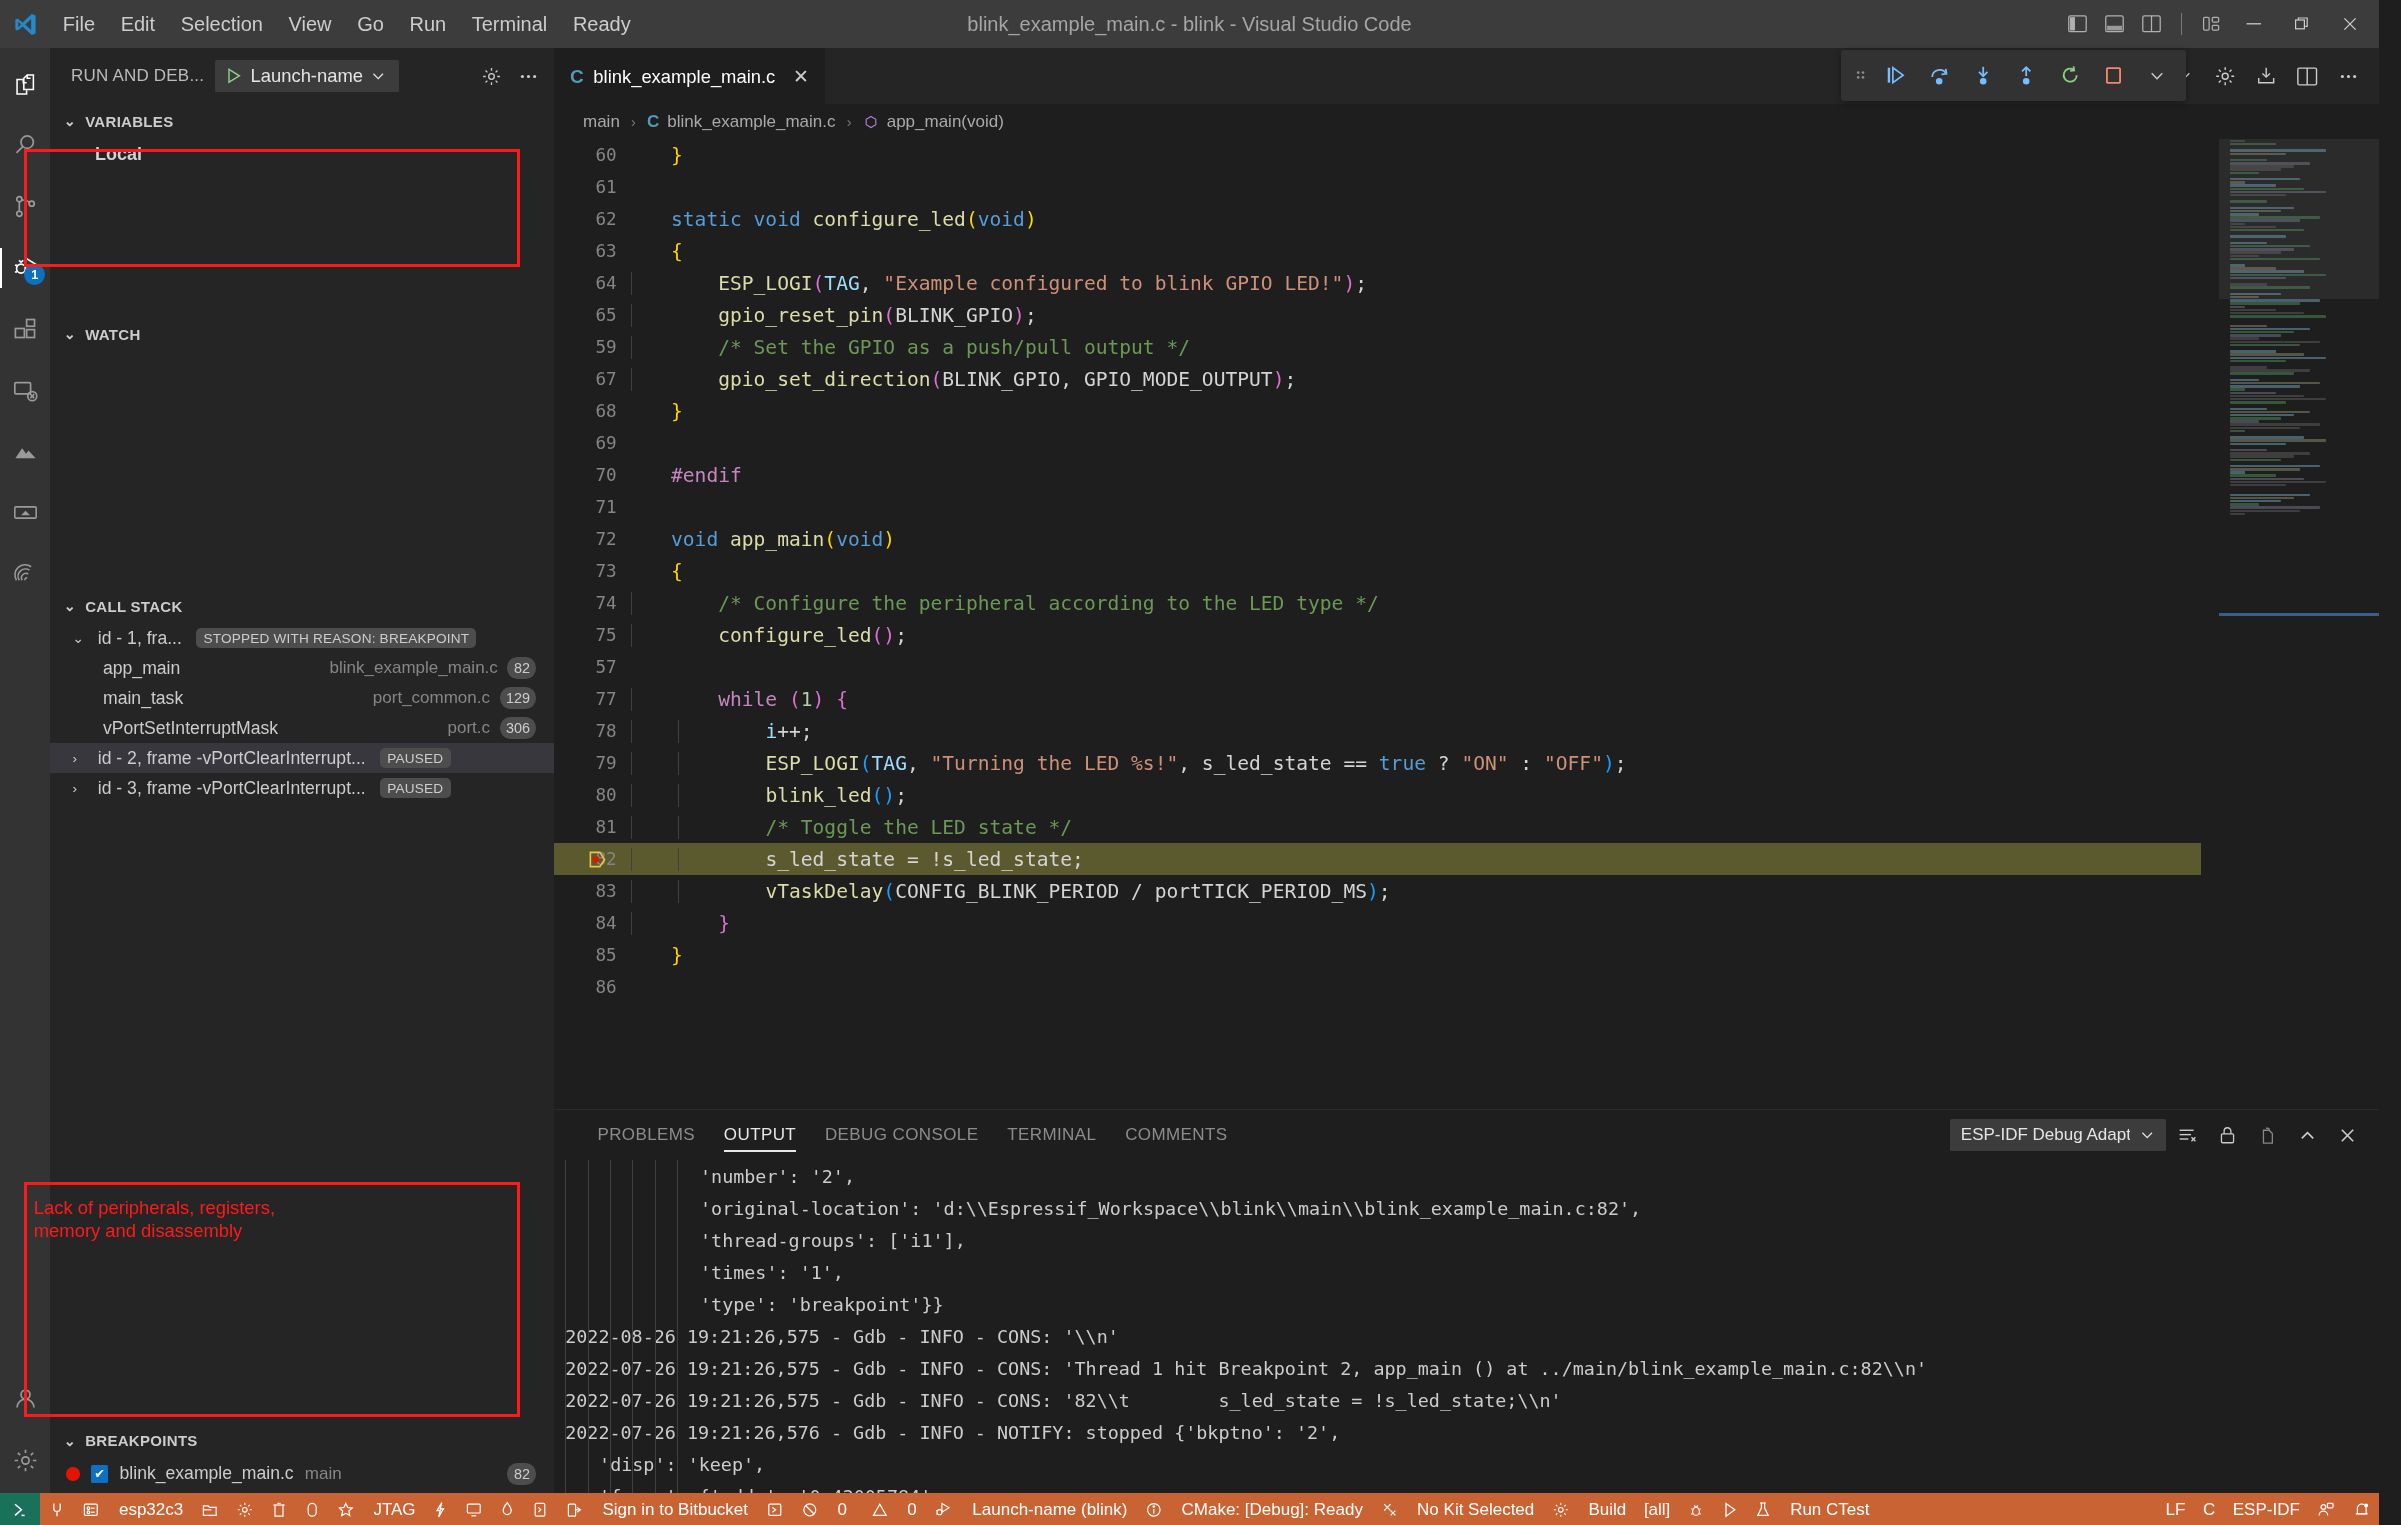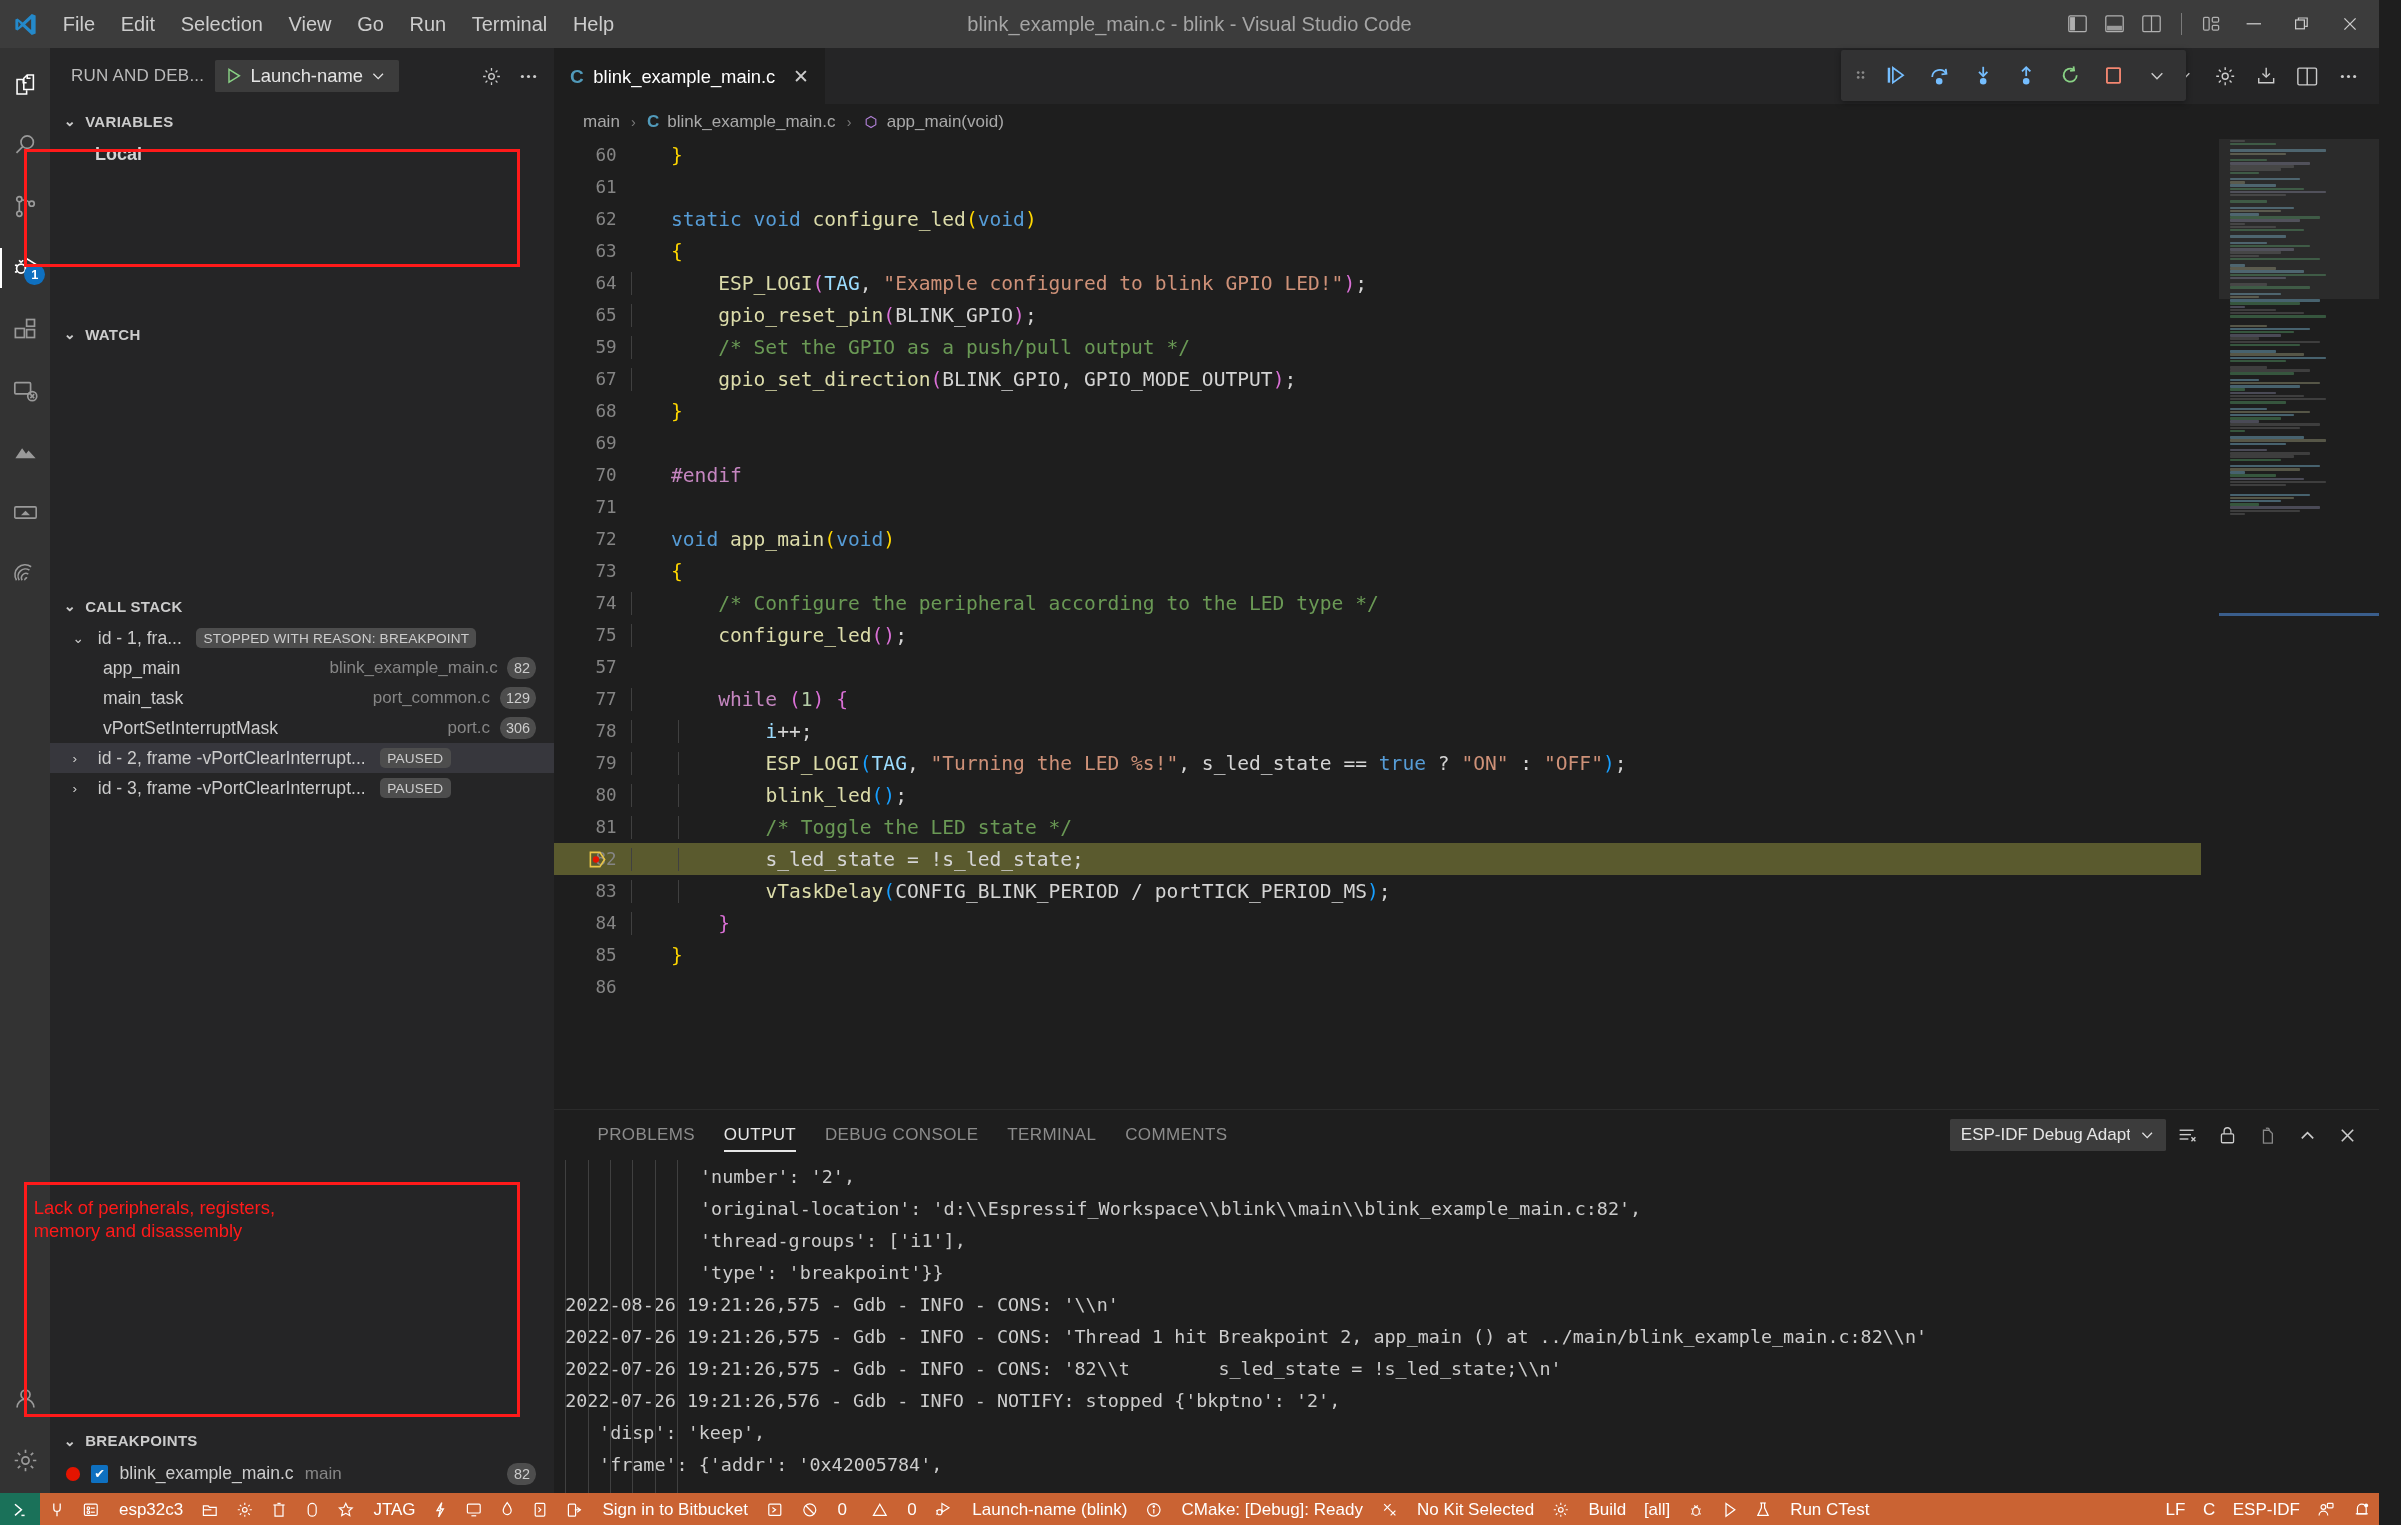--- a/index.html
+++ b/index.html
@@ -229,21 +229,21 @@
         </svg>
     </div>
     <div class="menu">
       <div class="menu-item">File</div>
       <div class="menu-item">Edit</div>
       <div class="menu-item">Selection</div>
       <div class="menu-item">View</div>
       <div class="menu-item">Go</div>
       <div class="menu-item">Run</div>
       <div class="menu-item">Terminal</div>
-      <div class="menu-item">Help</div>
+      <div class="menu-item">Ready</div>
     </div>
     <div class="win-title">blink_example_main.c - blink - Visual Studio Code</div>
     <div class="tb-right">
       <div class="tb-icon">
         <svg width="19" height="17.6" viewBox="0 0 24 22">
             <rect x="1" y="1" width="22" height="20" rx="2" fill="none" stroke="#b0b0b0" stroke-width="1.6"></rect>
             <rect x="2.6" y="2.6" width="6.2" height="16.8" fill="#b0b0b0"></rect>
           </svg>
       </div>
       <div class="tb-icon">
@@ -826,20 +826,21 @@
               <div class="og" style="left: 34px; height: 335px; top: 0px;"></div>
               <div class="og" style="left: 56px; height: 335px; top: 0px;"></div>
               <div class="og" style="left: 78px; height: 335px; top: 0px;"></div>
               <div class="og" style="left: 101px; height: 335px; top: 0px;"></div>
               <div class="og" style="left: 123px; height: 335px; top: 0px;"></div>
             </div>
           <div id="out-lines">
               <div class="out-line" style="padding-left: 146px;">'number': '2',</div>
               <div class="out-line" style="padding-left: 146px;">'original-location': 'd:\\Espressif_Workspace\\blink\\main\\blink_example_main.c:82',</div>
               <div class="out-line" style="padding-left: 146px;">'thread-groups': ['i1'],</div>
+              <div class="out-line" style="padding-left: 146px;">'times': '1',</div>
               <div class="out-line" style="padding-left: 146px;">'type': 'breakpoint'}}</div>
               <div class="out-line" style="padding-left: 11.2px;">2022-08-26 19:21:26,575 - Gdb - INFO - CONS: '\\n'</div>
               <div class="out-line" style="padding-left: 11.2px;">2022-07-26 19:21:26,575 - Gdb - INFO - CONS: 'Thread 1 hit Breakpoint 2, app_main () at ../main/blink_example_main.c:82\\n'</div>
               <div class="out-line" style="padding-left: 11.2px;">2022-07-26 19:21:26,575 - Gdb - INFO - CONS: '82\\t        s_led_state = !s_led_state;\\n'</div>
               <div class="out-line" style="padding-left: 11.2px;">2022-07-26 19:21:26,576 - Gdb - INFO - NOTIFY: stopped {'bkptno': '2',</div>
               <div class="out-line" style="padding-left: 34px;"> 'disp': 'keep',</div>
               <div class="out-line" style="padding-left: 34px;"> 'frame': {'addr': '0x42005784',</div>
             </div>
         </div>
       </div>

